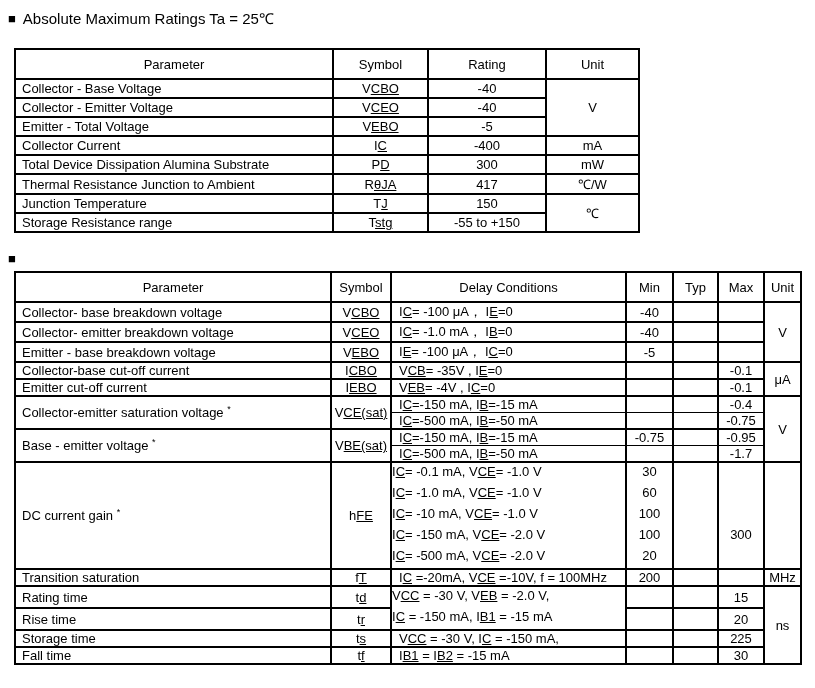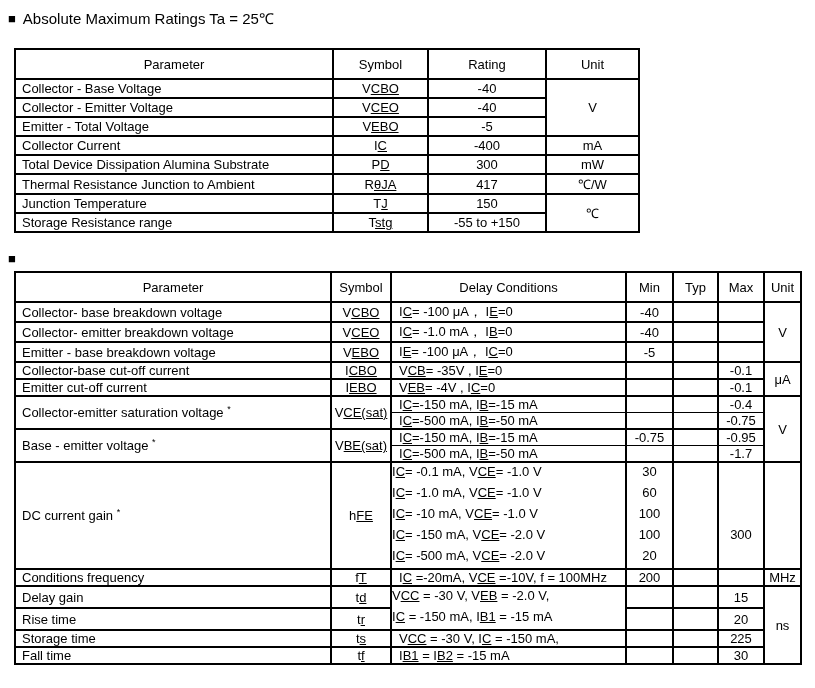--- a/index.html
+++ b/index.html
@@ -241,30 +241,30 @@
       <td class="multi">
         <div class="line"></div>
         <div class="line"></div>
         <div class="line"></div>
         <div class="line">300</div>
         <div class="line"></div>
       </td>
       <td></td>
     </tr>
     <tr>
-      <td class="l">Conditions frequency</td>
+      <td class="l">Transition saturation</td>
       <td>f<span class="sb">T</span></td>
       <td class="tc">I<span class="sb">C</span> =-20mA, V<span class="sb">CE</span> =-10V, f = 100MHz</td>
       <td>200</td>
       <td></td>
       <td></td>
       <td>MHz</td>
     </tr>
     <tr>
-      <td class="l">Delay gain</td>
+      <td class="l">Rating time</td>
       <td>t<span class="sb">d</span></td>
       <td class="tc multi" rowspan="2">
         <div class="line">V<span class="sb">CC</span> = -30 V, V<span class="sb">EB</span> = -2.0 V,</div>
         <div class="line">I<span class="sb">C</span> = -150 mA, I<span class="sb">B1</span> = -15 mA</div>
       </td>
       <td></td>
       <td></td>
       <td>15</td>
       <td rowspan="4">ns</td>
     </tr>

